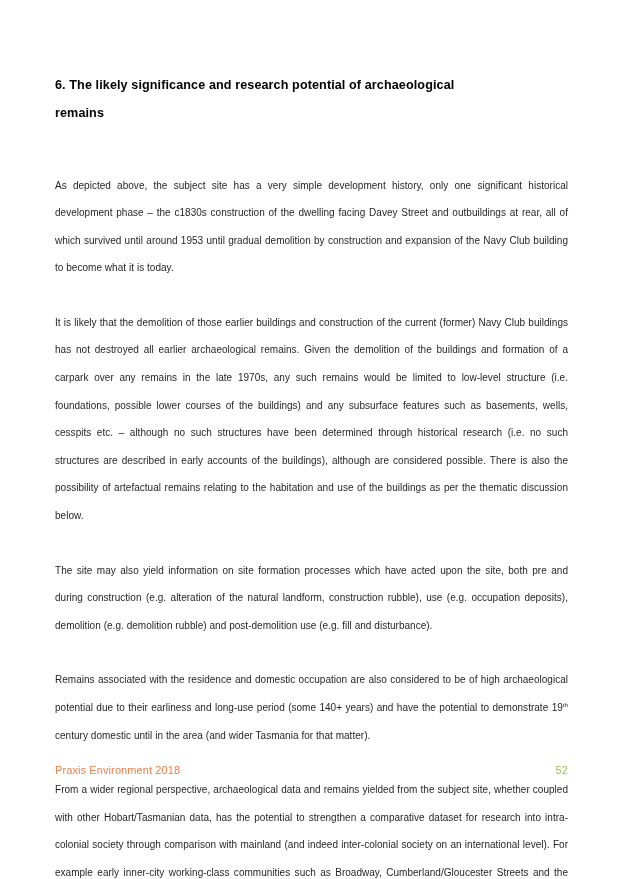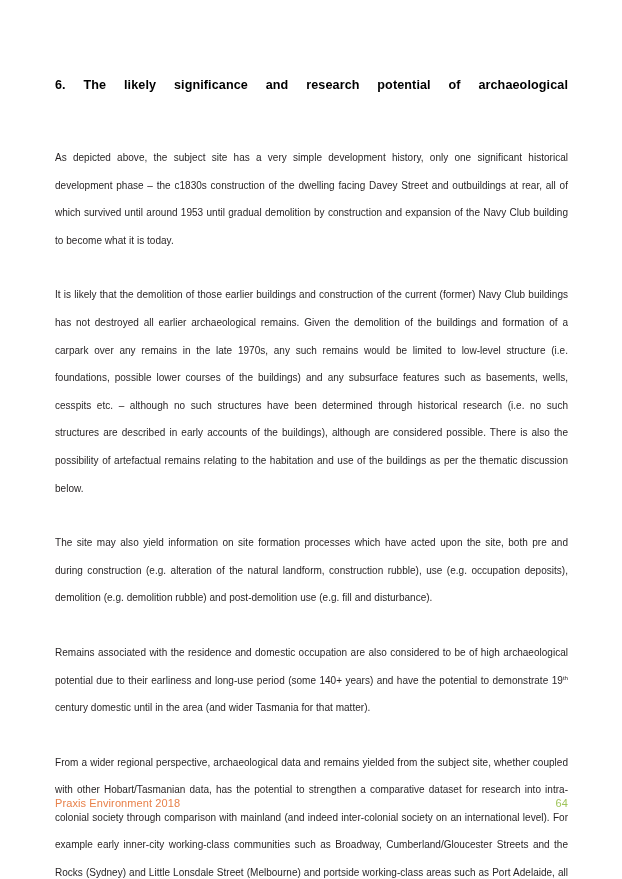--- a/index.html
+++ b/index.html
@@ -60,21 +60,21 @@
     margin-bottom: 0;
   }
   sup.ordinal {
     font-size: 0.62em;
     vertical-align: super;
     line-height: 0;
   }
   .footer {
     position: absolute;
     left: 55px;
-    top: 797px;
+    top: 764px;
     width: 513px;
     display: flex;
     align-items: baseline;
     justify-content: space-between;
     font-family: "Liberation Sans", sans-serif;
     font-size: 11px;
   }
   .footer-left {
     color: #e8814a;
     letter-spacing: 0.1px;
@@ -84,32 +84,32 @@
     letter-spacing: 0.1px;
   }
 </style>
 </head>
 <body>
 
 <div class="page">
 
   <div class="content">
 
-    <h1 class="doc-heading"><span>6.</span> <span>The likely significance and research potential of archaeological</span></h1>
+    <h1 class="doc-heading"><span>6.</span> <span>The likely significance and research potential of archaeological</span><span class="heading-line2">remains</span></h1>
 
     <p class="body-par">As depicted above, the subject site has a very simple development history, only one significant historical development phase – the c1830s construction of the dwelling facing Davey Street and outbuildings at rear, all of which survived until around 1953 until gradual demolition by construction and expansion of the Navy Club building to become what it is today.</p>
 
     <p class="body-par">It is likely that the demolition of those earlier buildings and construction of the current (former) Navy Club buildings has not destroyed all earlier archaeological remains. Given the demolition of the buildings and formation of a carpark over any remains in the late 1970s, any such remains would be limited to low-level structure (i.e. foundations, possible lower courses of the buildings) and any subsurface features such as basements, wells, cesspits etc. – although no such structures have been determined through historical research (i.e. no such structures are described in early accounts of the buildings), although are considered possible.  There is also the possibility of artefactual remains relating to the habitation and use of the buildings as per the thematic discussion below.</p>
 
     <p class="body-par">The site may also yield information on site formation processes which have acted upon the site, both pre and during construction (e.g. alteration of the natural landform, construction rubble), use (e.g. occupation deposits), demolition (e.g. demolition rubble) and post-demolition use (e.g. fill and disturbance).</p>
 
     <p class="body-par"><span>Remains associated with the residence and domestic occupation are also considered to be of high archaeological potential due to their earliness and long-use period (some 140+ years) and have the potential to demonstrate 19</span><sup class="ordinal">th</sup><span> century domestic until in the area (and wider Tasmania for that matter).</span></p>
 
     <p class="body-par">From a wider regional perspective, archaeological data and remains yielded from the subject site, whether coupled with other Hobart/Tasmanian data, has the potential to strengthen a comparative dataset for research into intra-colonial society through comparison with mainland (and indeed inter-colonial society on an international level).   For example early inner-city working-class communities such as Broadway, Cumberland/Gloucester Streets and the Rocks (Sydney) and Little Lonsdale Street (Melbourne) and portside working-class areas such as Port Adelaide, all of which have had substantial archaeological works undertaken which include hotel sites and early inner-city housing and would provide useful datasets for the inter-colonial analysis of any Tasmanian data which would in-turn add to the depth and scope of the analysis of those collections on the range of themes as outlined above (and others).</p>
 
   </div>
 
   <div class="footer">
     <span class="footer-left" style="color: rgb(232, 129, 74);">Praxis Environment 2018</span>
-    <span class="footer-right" style="color: rgb(159, 196, 90);">64</span>
+    <span class="footer-right" style="color: rgb(159, 196, 90);">52</span>
   </div>
 
 </div>
 
 </body></html>

